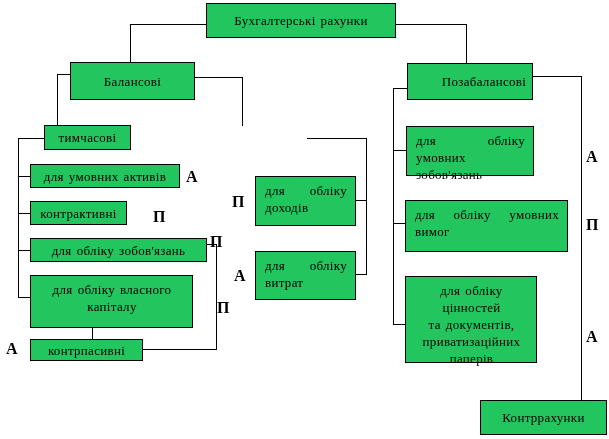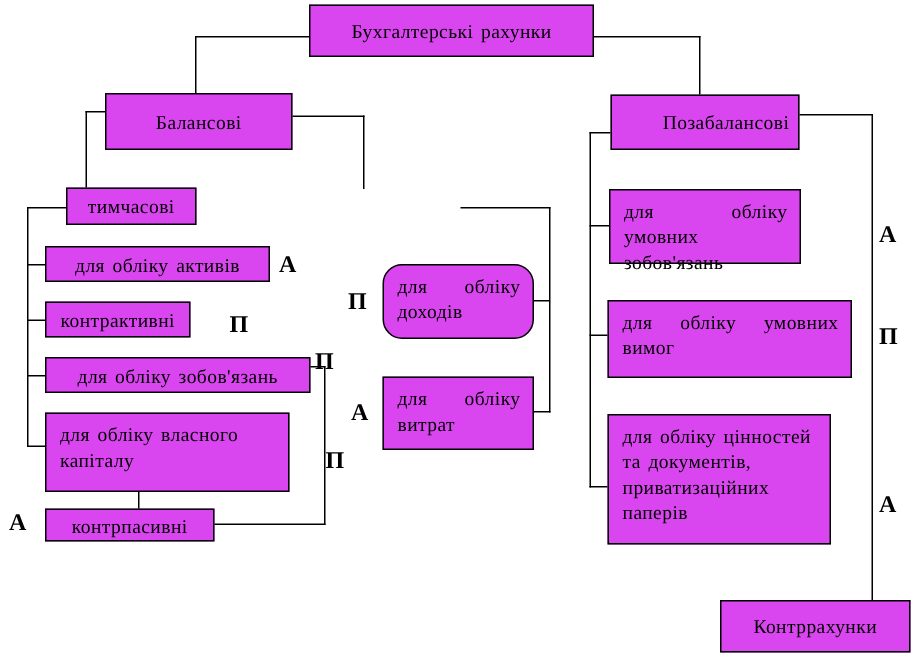--- a/index.html
+++ b/index.html
@@ -8,33 +8,33 @@
     width:609px;height:439px;
     background:#ffffff;
     font-family:"Liberation Serif", serif;
     color:#000;
     overflow:hidden;
   }
   .box{
     position:absolute;
     box-sizing:border-box;
     border:1.3px solid #000;
-    background:#d946ef;
+    background:#22c55e;
     font-size:13px;
     line-height:17px;
     letter-spacing:0.3px;
     word-spacing:1.5px;
     display:flex;
     align-items:center;
     justify-content:center;
     text-align:center;
   }
   .box.tl{
     display:block;
-    text-align:left;
+    text-align:center;
     padding:5px 8px 0 9px;
   }
   .pre{white-space:pre-line;}
   .just{
     display:block;
     text-align:justify;
     padding:5px 8px 0 9px;
   }
   .hline,.vline{position:absolute;background:#000;}
   .hline{height:1.2px;}
@@ -54,40 +54,40 @@
 
   <div class="box" style="left:206px;top:3px;width:190px;height:35px;">Бухгалтерські рахунки</div>
 
   <div class="box" style="left:70px;top:62px;width:125px;height:38px;">Балансові</div>
 
   <div class="box" style="left:407px;top:63px;width:126px;height:37px;padding-left:28px;">Позабалансові</div>
 
   <div class="box" style="left:44px;top:125px;width:87px;height:25px;">тимчасові</div>
 
 
-  <div class="box" style="left:30px;top:164px;width:150px;height:24px;">для обліку активів</div>
+  <div class="box" style="left:30px;top:164px;width:150px;height:24px;">для умовних активів</div>
 
   <div class="box" style="left:30px;top:201px;width:97px;height:24px;">контрактивні</div>
 
   <div class="box" style="left:30px;top:238px;width:177px;height:24px;">для обліку зобов'язань</div>
 
   <div class="box tl pre" style="left:30px;top:275px;width:163px;height:53px;">для обліку власного
 капіталу</div>
 
   <div class="box" style="left:30px;top:339px;width:113px;height:22px;">контрпасивні</div>
 
-  <div class="box just" style="left:255px;top:176px;width:101px;height:50px;border-radius:13px;">для обліку доходів</div>
+  <div class="box just" style="left:255px;top:176px;width:101px;height:50px;">для обліку доходів</div>
 
   <div class="box just" style="left:255px;top:251px;width:101px;height:49px;">для обліку витрат</div>
 
   <div class="box just" style="left:406px;top:126px;width:128px;height:50px;">для обліку умовних зобов'язань</div>
 
   <div class="box just" style="left:405px;top:200px;width:163px;height:52px;">для обліку умовних вимог</div>
 
-  <div class="box tl pre" style="left:405px;top:276px;width:149px;height:87px;">для обліку цінностей
+  <div class="box tl pre" style="left:405px;top:276px;width:132px;height:87px;">для обліку цінностей
 та документів,
 приватизаційних
 паперів</div>
 
   <div class="box" style="left:468px;top:400px;width:127px;height:35px;margin-left:12px;">Контррахунки</div>
 
   <span class="tag" style="left:186px;top:169px;">А</span>
   <span class="tag" style="left:153px;top:209px;">П</span>
   <span class="tag" style="left:210px;top:234px;">П</span>
   <span class="tag" style="left:217px;top:300px;">П</span>

